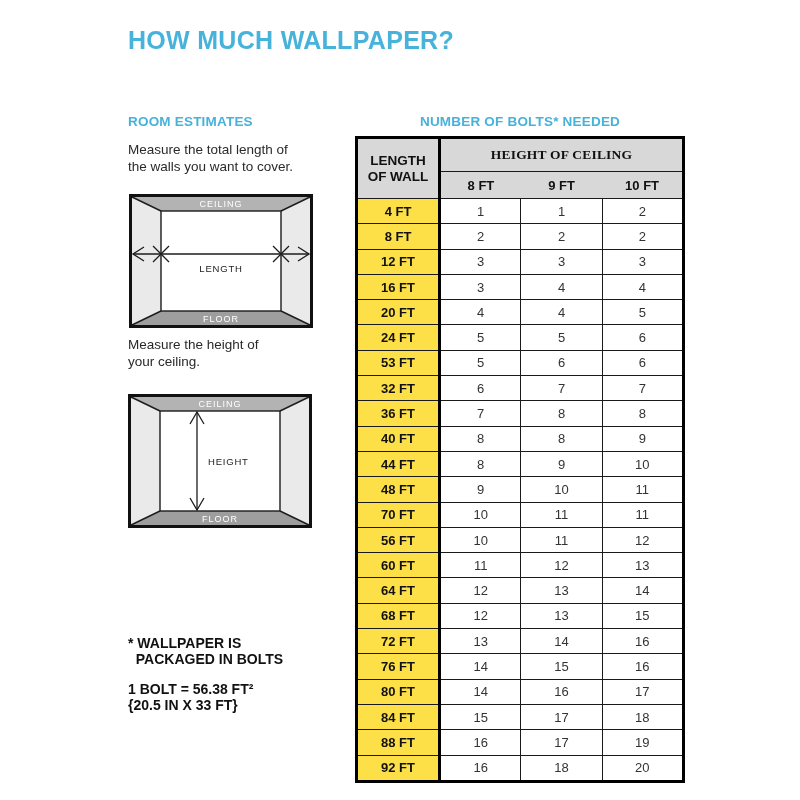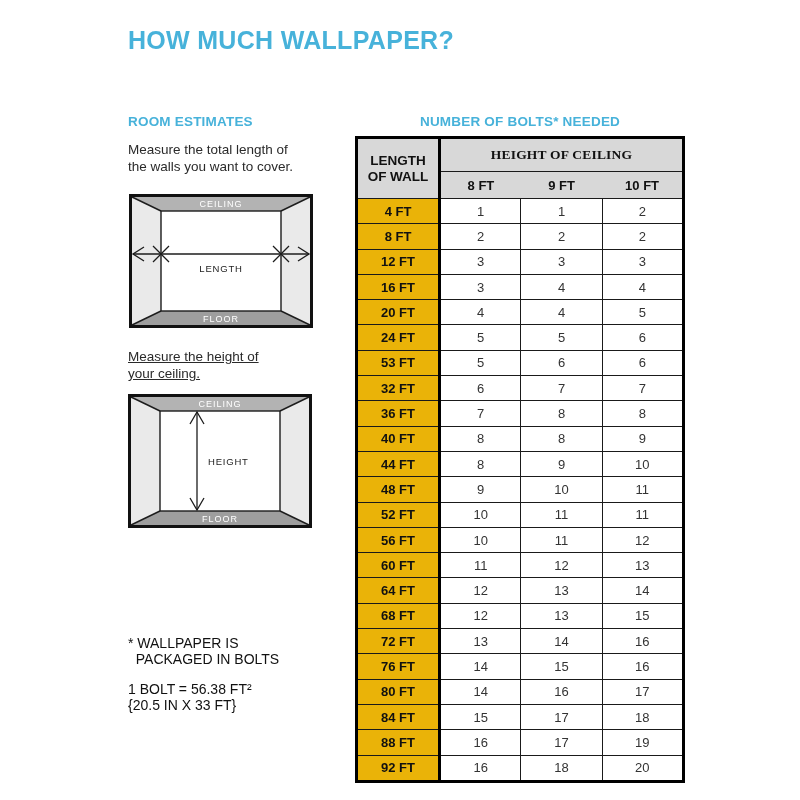--- a/index.html
+++ b/index.html
@@ -40,27 +40,27 @@
   .step {
     position: absolute;
     left: 128px;
     font-size: 13.5px;
     line-height: 17px;
     white-space: pre-line;
     color: #2a2a2a;
     margin: 0;
   }
   .step1 { top: 141px; }
-  .step2 { top: 348px; text-decoration: underline; }
+  .step2 { top: 336px; }
   .step3 { top: 548px; }
   .bold-note {
     position: absolute;
     left: 128px;
     font-size: 14px;
-    font-weight: normal;
+    font-weight: bold;
     line-height: 16px;
     white-space: pre-line;
     color: #111;
     margin: 0;
   }
   .footnote { top: 635px; }
   .bolt-size { top: 681px; }
   .diagram { position: absolute; width: 184px; height: 134px; }
   .diagram1 { left: 129px; top: 194px; }
   .diagram2 { left: 128px; top: 394px; }
@@ -102,21 +102,21 @@
   }
   th.group-cell { font-size: 13.5px; height: 32px; letter-spacing: 0.2px; font-family: Liberation Serif, serif; }
   tr.subhead-row th {
     font-size: 13px;
     height: 26px;
     border-left: 0;
     border-right: 0;
   }
   .bolts-table tbody td { height: 24.3px; font-size: 13px; }
   .bolts-table tbody td.wall-cell {
-    background: #eab308;
+    background: #fde047;
     font-weight: bold;
     color: #111;
     border-right: 3px solid #000;
   }
   .bolts-table tbody td.bolt-cell { color: #333; background: #fff; }
 </style>
 </head>
 <body>
 
 <div class="page">
@@ -274,21 +274,21 @@
           <td class="bolt-cell">9</td>
           <td class="bolt-cell">10</td>
         </tr>
         <tr>
           <td class="wall-cell">48 FT</td>
           <td class="bolt-cell">9</td>
           <td class="bolt-cell">10</td>
           <td class="bolt-cell">11</td>
         </tr>
         <tr>
-          <td class="wall-cell">52 FT</td>
+          <td class="wall-cell">70 FT</td>
           <td class="bolt-cell">10</td>
           <td class="bolt-cell">11</td>
           <td class="bolt-cell">11</td>
         </tr>
         <tr>
           <td class="wall-cell">56 FT</td>
           <td class="bolt-cell">10</td>
           <td class="bolt-cell">11</td>
           <td class="bolt-cell">12</td>
         </tr>

